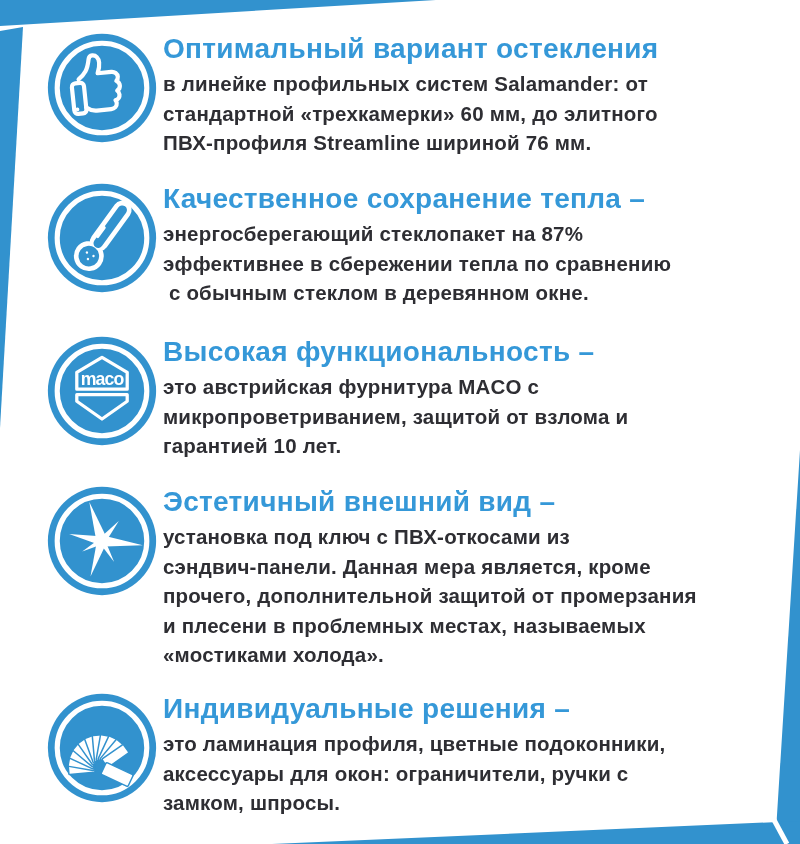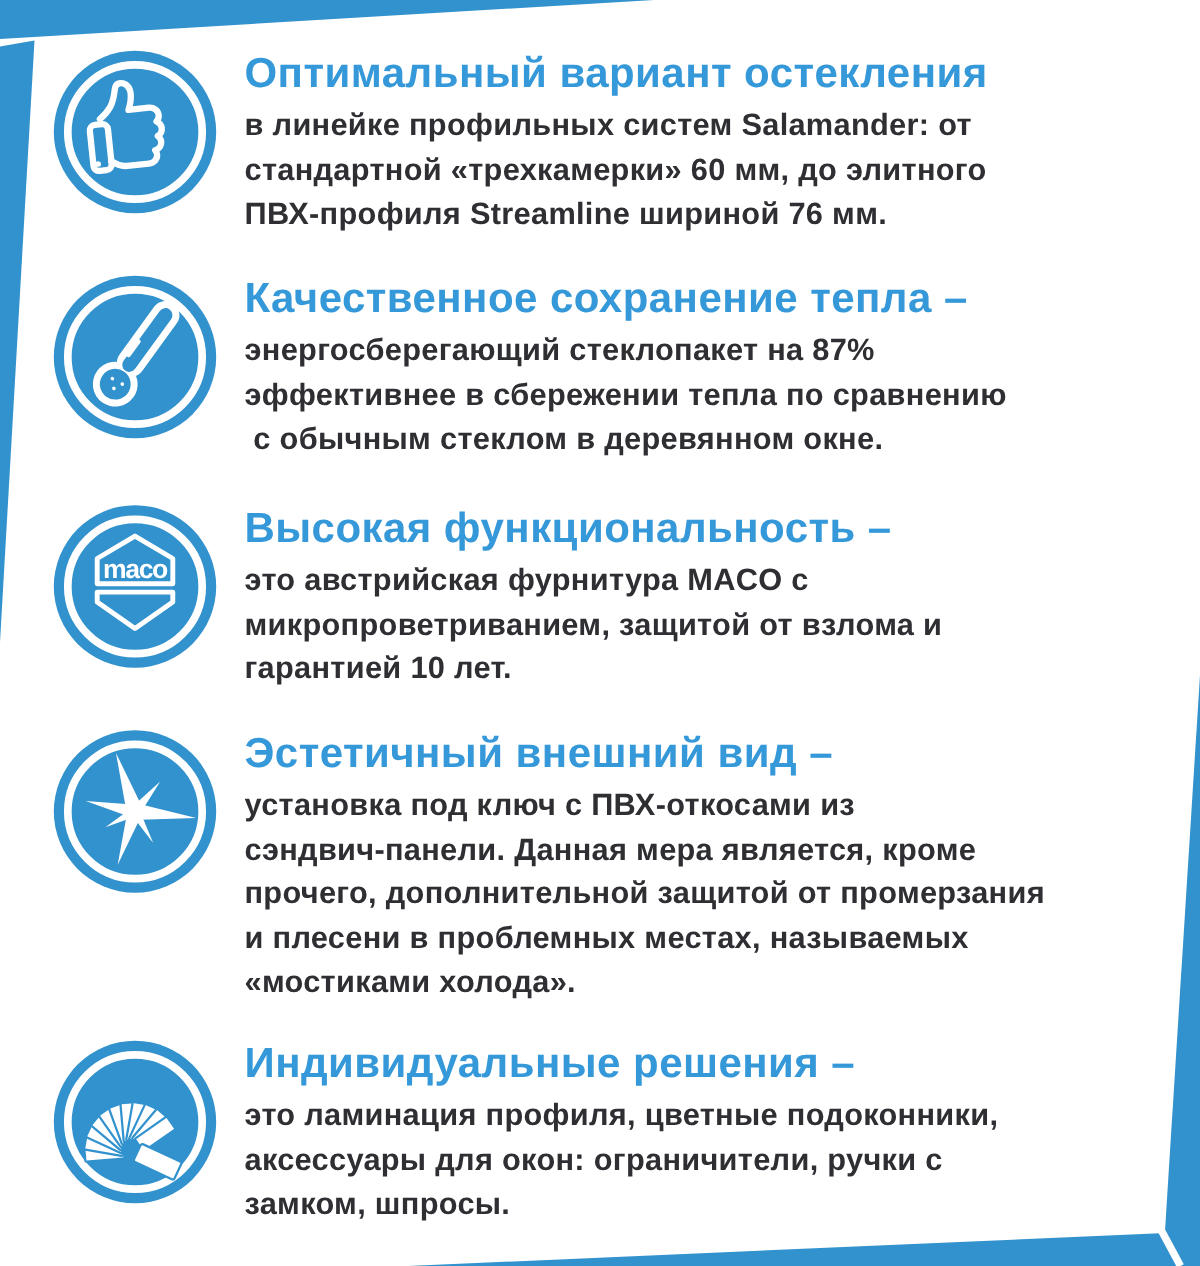--- a/index.html
+++ b/index.html
@@ -10,21 +10,21 @@
     --white:#FFFFFF;
   }
   .canvas{
     position:relative;width:800px;height:844px;margin:0 auto;
     background:var(--white);overflow:hidden;
     font-family:"Liberation Sans",sans-serif;
   }
   .frame{position:absolute;left:0;top:0;width:800px;height:844px;z-index:0;}
   .frame .blue{fill:var(--frame-blue);}
   .feature{position:absolute;left:30px;width:745px;z-index:2;}
-  .icon-wrap{position:absolute;left:4px;top:0;width:112px;height:112px;}
+  .icon-wrap{position:absolute;left:16px;top:0;width:112px;height:112px;}
   .icon-wrap svg{width:112px;height:112px;display:block;}
   .icon-disc{fill:var(--frame-blue);}
   .icon-ring{fill:none;stroke:var(--white);stroke-width:5.5;}
   .glyph-stroke{fill:none;stroke:var(--white);stroke-linecap:round;stroke-linejoin:round;}
   .glyph-fill{fill:var(--white);stroke:none;}
   .glyph-blue{fill:var(--frame-blue);stroke:none;}
   .card{fill:var(--white);stroke:var(--frame-blue);stroke-width:1.6;}
   .feature-text{position:absolute;left:133px;top:0;width:645px;}
   .feature-heading{
     margin:0;font-size:28px;line-height:34px;font-weight:700;

